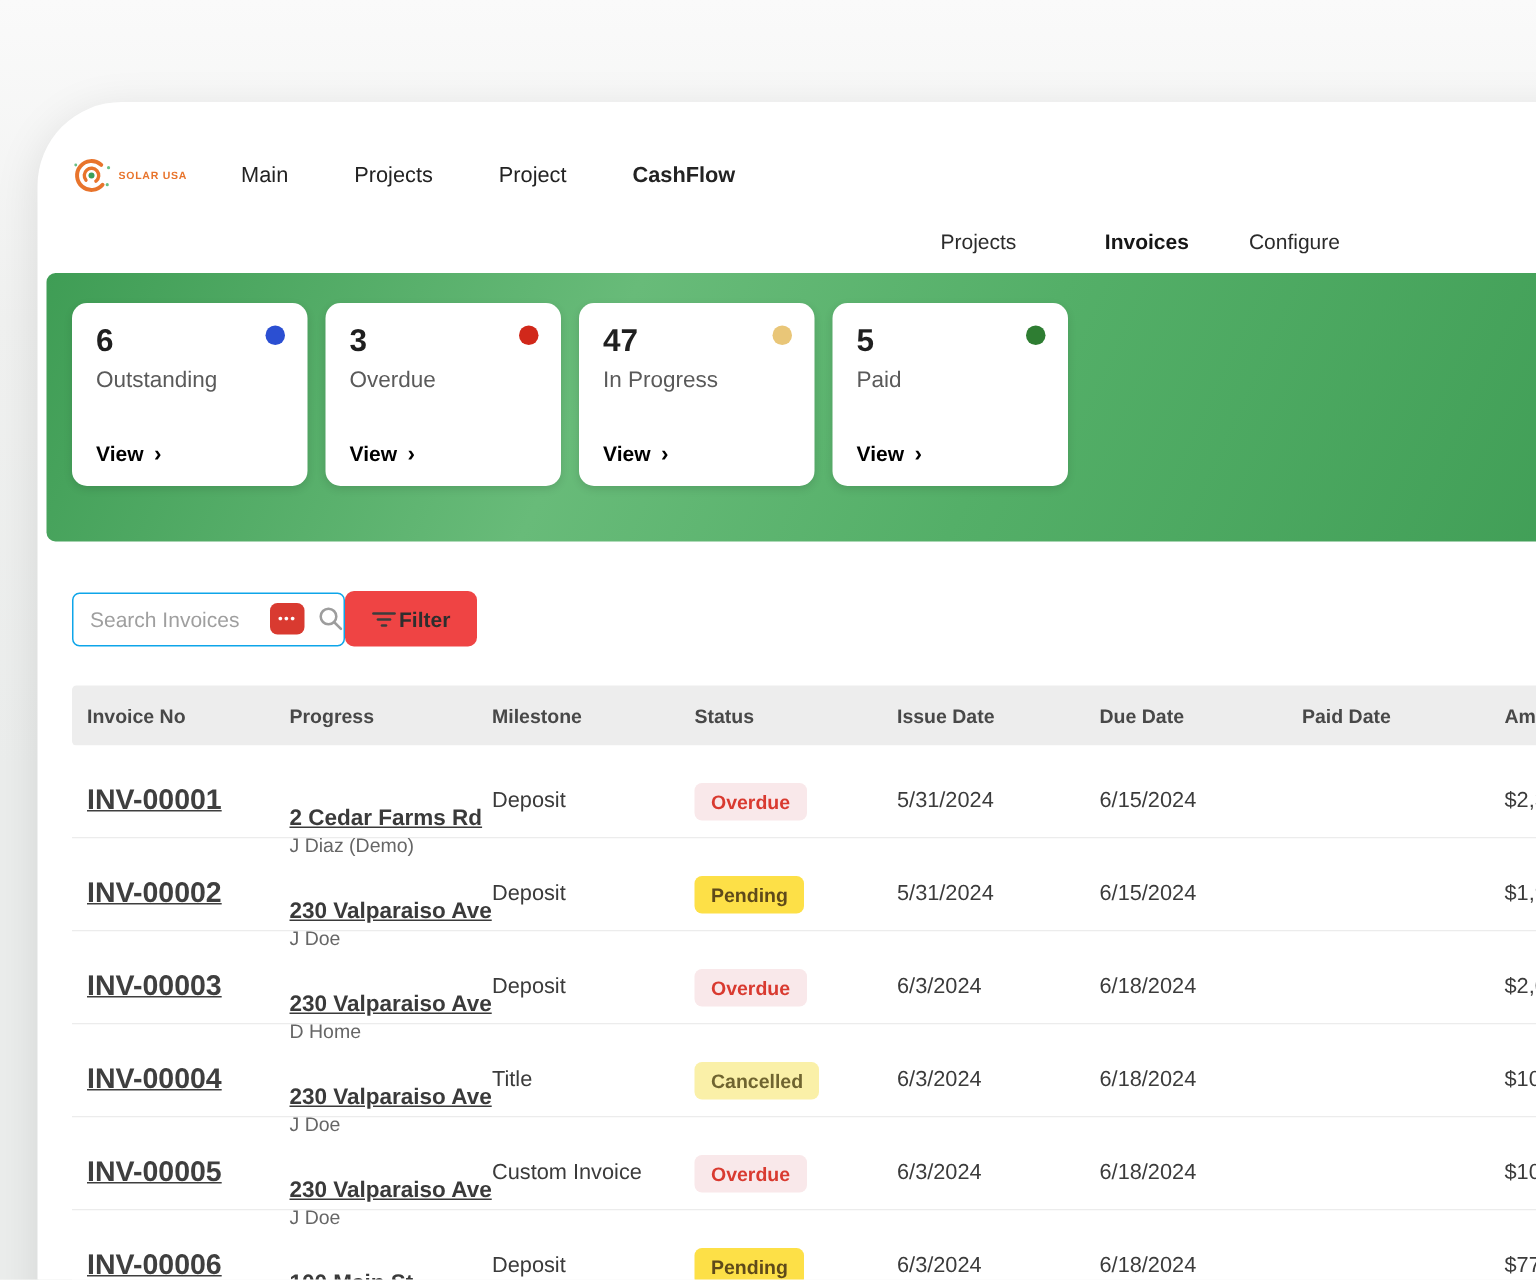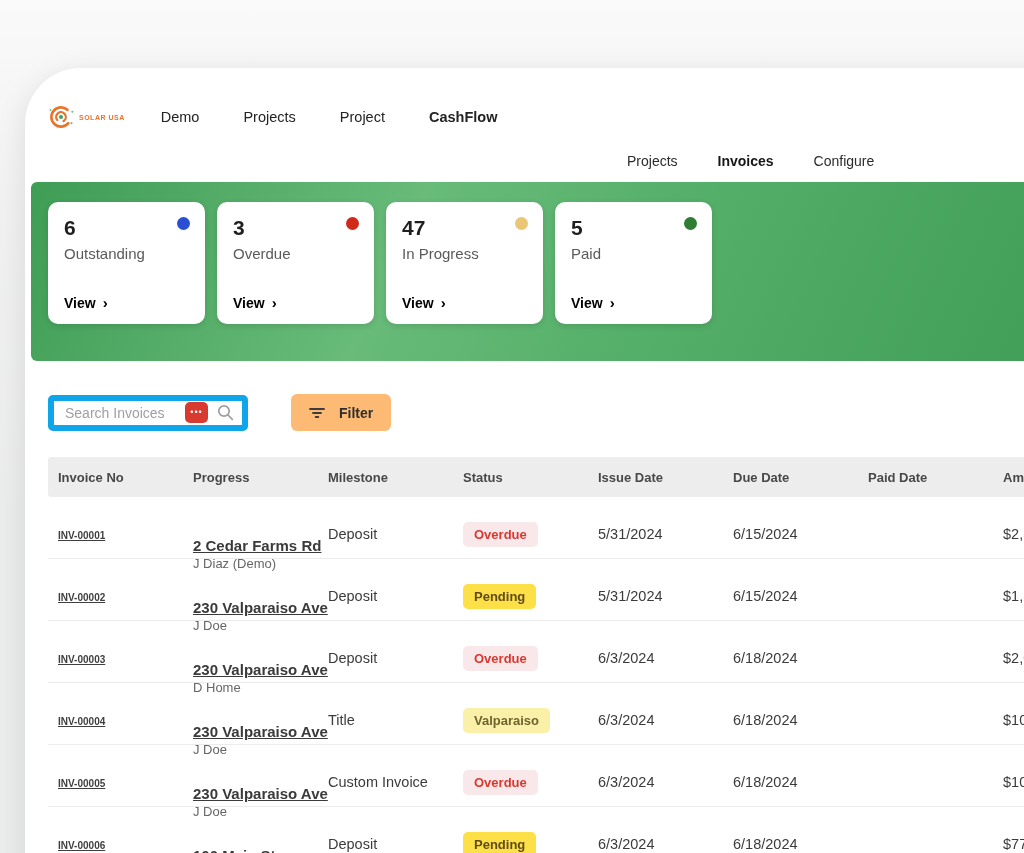--- a/index.html
+++ b/index.html
@@ -17,61 +17,61 @@
     display:flex; align-items:center; }
   .brand { display:flex; align-items:center; margin-right:36px; }
   .brand-text { font-size:7px; font-weight:bold; color:#e8742c; letter-spacing:0.5px; margin-left:4px; }
   .main-nav .nav-item { font-size:14.5px; color:#232323; margin-right:44px; cursor:pointer; }
   .main-nav .nav-item.active { font-weight:bold; }
 
   
   .sub-nav { position:absolute; left:0; top:72px; width:1060px; height:42px;
     display:flex; align-items:center; padding-left:602px; }
   .sub-nav .nav-item { font-size:14px; color:#2b2b2b; margin-right:40px; cursor:pointer; }
-  .sub-nav .nav-item.active { font-weight:bold; color:#161616; }
+  .sub-nav .nav-item.active { font-weight:bold; color:#161616;margin-left:19px; }
 
   
   .banner { position:absolute; left:6px; top:114px; width:1054px; height:179px;
     border-radius:6px;
     background:linear-gradient(115deg,#3f9d55 0%,#68bb79 35%,#54af68 60%,#3f9d55 100%); }
   .cards-row { display:flex; padding:20px 0 0 17px; gap:12px; }
   .stat-card { position:relative; width:157px; height:122px; background:#ffffff;
     border-radius:10px; box-shadow:0 2px 6px rgba(0,0,0,0.12); padding:14px 16px; }
   .stat-count { font-size:21px; font-weight:bold; color:#1f1f1f; }
   .stat-dot { position:absolute; top:15px; right:15px; width:13px; height:13px; border-radius:50%; }
   .stat-label { font-size:15px; color:#5a5a5a; margin-top:5px; }
   .stat-view { position:absolute; left:16px; bottom:13px; font-size:14px; font-weight:bold;
     color:#000000; cursor:pointer; }
   .stat-view .chev { margin-left:7px; font-size:15px; }
 
   
   .toolbar { position:absolute; left:23px; top:326px; display:flex; align-items:center; }
-  .search-box { position:relative; width:200px; height:36px; border:6px solid #0ea5e9;
+  .search-box { position:relative; width:182px; height:36px; border:1px solid #0ea5e9;
     border-radius:5px; background:#fff; display:flex; align-items:center; }
   .search-box input { border:none; outline:none; width:118px; margin-left:11px;
     font-size:14px; color:#333; font-family:"Liberation Sans", sans-serif; background:transparent; }
   .search-box input::placeholder { color:#9f9f9f; }
   .ext-icon { width:23px; height:21px; background:#d93a30; border-radius:5px;
     display:flex; align-items:center; justify-content:center; margin-left:2px; cursor:pointer; }
   .ext-icon span { color:#fff; font-size:9px; letter-spacing:1px; line-height:1; }
   .search-glass { margin-left:9px; cursor:pointer; display:flex; }
-  .filter-btn { margin-left:43px; height:37px; padding:0 18px; background:#fdba74;
-    border-radius:6px; display:flex; align-items:center; gap:14px; cursor:pointer; }
+  .filter-btn { height:37px; padding:0 18px; background:#ef4444;
+    border-radius:6px; display:flex; align-items:center; gap:2px; cursor:pointer; }
   .filter-btn .label { font-size:14px; font-weight:bold; color:#2e2e2e; }
 
   
   .inv-table { position:absolute; left:23px; top:389px; width:1080px; }
   .t-head { display:grid; grid-template-columns:repeat(8,135px); height:40px;
     background:#ededed; border-radius:3px; align-items:center; }
   .t-head .th { font-size:13px; font-weight:bold; color:#484848; padding-left:10px;
     white-space:nowrap; overflow:hidden; }
   .t-row { display:grid; grid-template-columns:repeat(8,135px); height:62px;
     align-items:center; border-bottom:1px solid #ececec; background:#fff; }
   .td { padding-left:10px; font-size:14.5px; color:#3b3b3b; white-space:nowrap; }
-  .inv-link { font-size:10px; font-weight:600; color:#3f3f3f; text-decoration:underline; cursor:pointer;margin-top:40px; }
+  .inv-link { font-size:19px; font-weight:600; color:#3f3f3f; text-decoration:underline; cursor:pointer;margin-top:40px; }
   .proj-name { font-size:15px; font-weight:bold; color:#3a3a3a; text-decoration:underline; cursor:pointer;margin-top:40px; }
   .proj-client { font-size:13px; color:#666; margin-top:2px; }
   .badge { display:inline-block; padding:5px 11px; border-radius:5px;
     font-size:13px; font-weight:bold; }
   .badge-overdue { background:#f9e8ea; color:#d93a30; }
   .badge-pending { background:#fde047; color:#5f4a1a; }
   .badge-cancelled { background:#faf0a8; color:#6f6430; }
 </style>
 </head>
 <body>
@@ -86,21 +86,21 @@
             <circle cx="16" cy="16" r="11" fill="none" stroke="#e8742c" stroke-width="3" stroke-dasharray="52 17" stroke-linecap="round" transform="rotate(40 16 16)"></circle>
             <circle cx="16" cy="16" r="5.5" fill="none" stroke="#e8742c" stroke-width="2.6" stroke-dasharray="26 9" stroke-linecap="round" transform="rotate(140 16 16)"></circle>
             <circle cx="16" cy="16" r="2.3" fill="#3aa05a"></circle>
             <circle cx="29" cy="10" r="1.2" fill="#6abf85"></circle>
             <circle cx="28" cy="23" r="1.2" fill="#6abf85"></circle>
             <circle cx="4" cy="8" r="1.1" fill="#6abf85"></circle>
           </svg>
         </span>
         <span class="brand-text">SOLAR USA</span>
       </div>
-      <span class="nav-item">Demo</span>
+      <span class="nav-item">Main</span>
       <span class="nav-item">Projects</span>
       <span class="nav-item">Project</span>
       <span class="nav-item active">CashFlow</span>
     </div>
 
     <div class="sub-nav">
       <span class="nav-item">Projects</span>
       <span class="nav-item active">Invoices</span>
       <span class="nav-item">Configure</span>
     </div>
@@ -224,21 +224,21 @@
     <div class="td cell-amount">$2,0</div>
   </div>
 
   <div class="t-row">
     <div class="td"><span class="inv-link">INV-00004</span></div>
     <div class="td">
       <div class="proj-name">230 Valparaiso Ave</div>
       <div class="proj-client">J Doe</div>
     </div>
     <div class="td cell-milestone">Title</div>
-    <div class="td"><span class="badge badge-cancelled">Valparaiso</span></div>
+    <div class="td"><span class="badge badge-cancelled">Cancelled</span></div>
     <div class="td cell-issue">6/3/2024</div>
     <div class="td cell-due">6/18/2024</div>
     <div class="td cell-paid"></div>
     <div class="td cell-amount">$100</div>
   </div>
 
   <div class="t-row">
     <div class="td"><span class="inv-link">INV-00005</span></div>
     <div class="td">
       <div class="proj-name">230 Valparaiso Ave</div>

